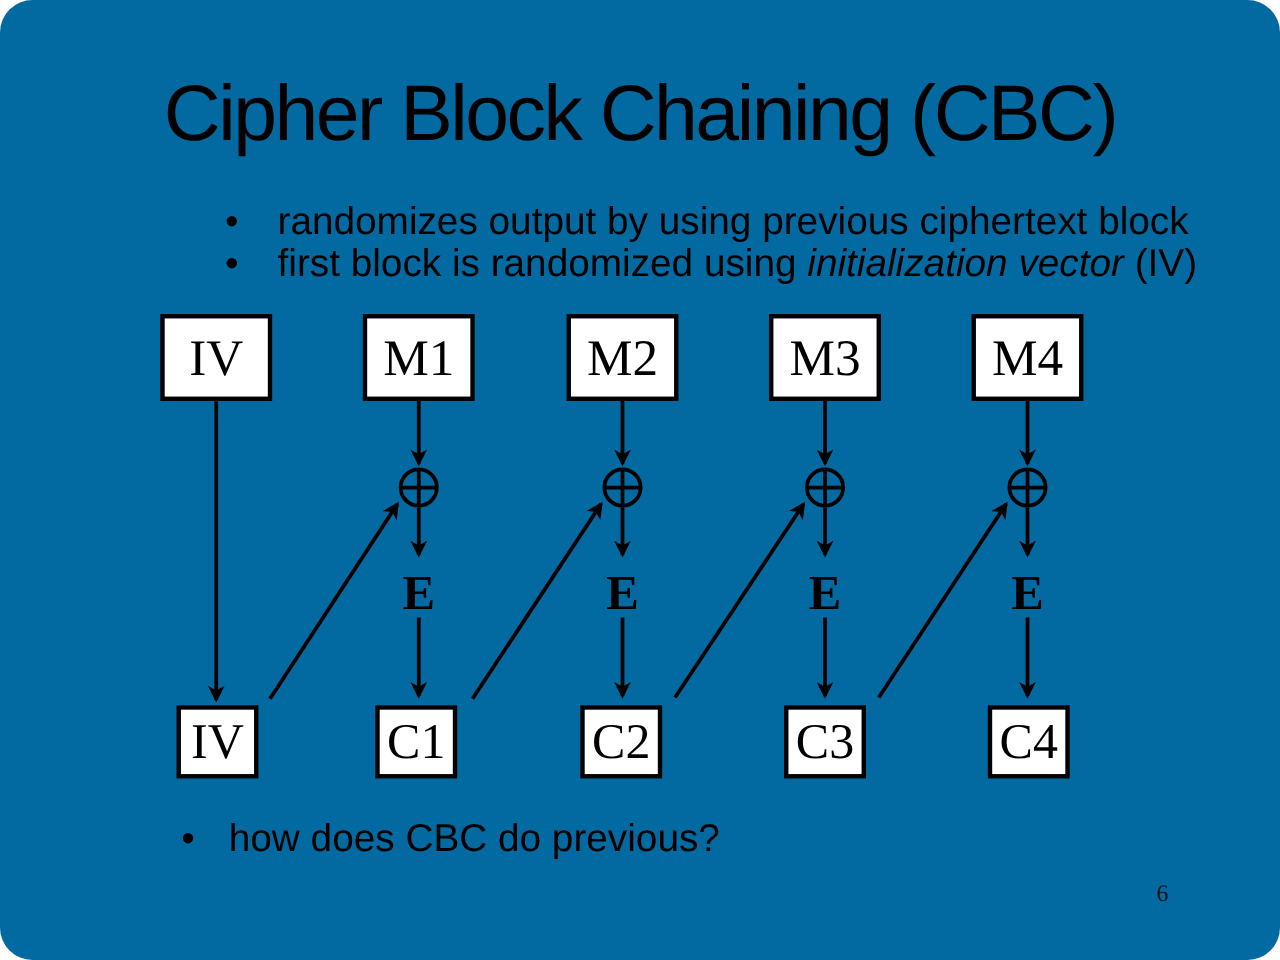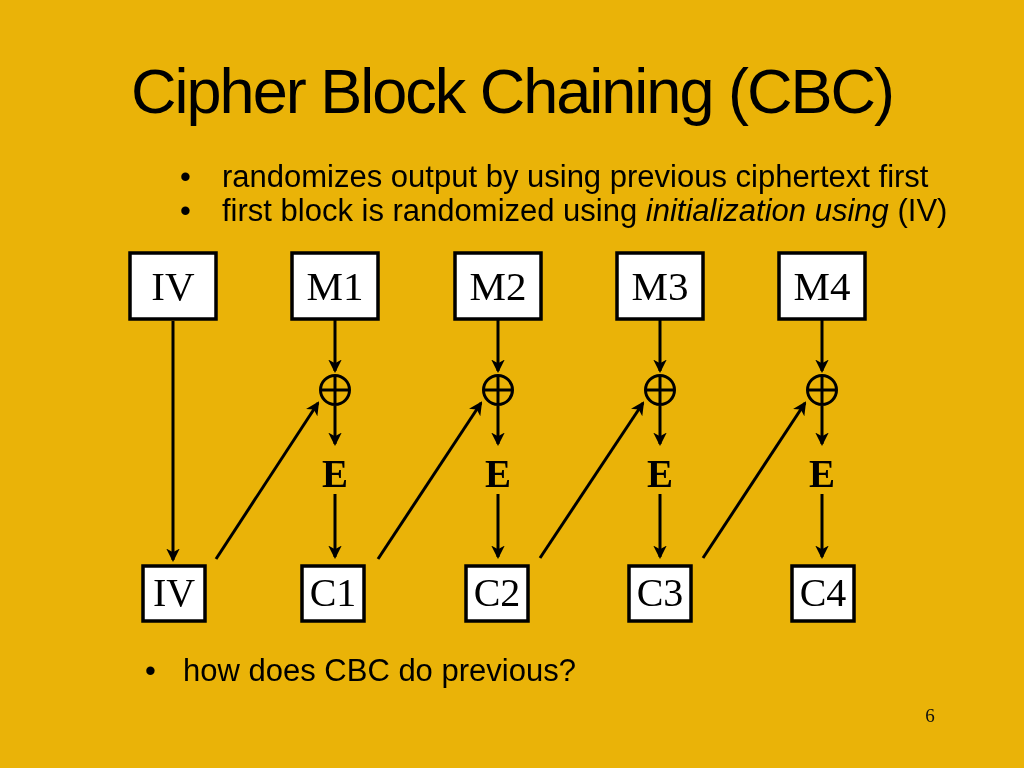--- a/index.html
+++ b/index.html
@@ -5,22 +5,23 @@
   html, body { margin: 0; padding: 0; }
   body {
     width: 1024px; height: 768px;
     background: #ffffff;
     font-family: "Liberation Sans", sans-serif;
     color: #000000;
   }
   .slide {
     position: relative;
     width: 1024px; height: 768px;
-    background: #eab308;
+    background: #0369a1;
     overflow: hidden;
+    border-radius: 26px;
   }
   .title {
     position: absolute;
     top: 60px; left: 0;
     width: 1024px;
     margin: 0;
     text-align: center;
     font-size: 63px;
     font-weight: 400;
     letter-spacing: -2px;
@@ -72,25 +73,25 @@
 </head>
 <body>
 
 <div class="slide">
 
   <h1 class="title">Cipher Block Chaining (CBC)</h1>
 
   <div class="bullets top-bullets">
     <div class="bullet-row">
       <span class="dot">•</span>
-      <span class="btext">randomizes output by using previous ciphertext first</span>
+      <span class="btext">randomizes output by using previous ciphertext block</span>
     </div>
     <div class="bullet-row">
       <span class="dot">•</span>
-      <span class="btext"><span>first block is randomized using </span><i>initialization using</i><span> (IV)</span></span>
+      <span class="btext"><span>first block is randomized using </span><i>initialization vector</i><span> (IV)</span></span>
     </div>
   </div>
 
   <svg class="diagram-svg" viewBox="0 0 1024 768">
     <defs>
       <marker id="ah" viewBox="0 0 10 10" refX="8.5" refY="5" markerWidth="4.5" markerHeight="4.5" orient="auto">
         <path d="M 0 0 L 10 5 L 0 10 L 2.8 5 Z" fill="#000000"></path>
       </marker>
     </defs>
 

